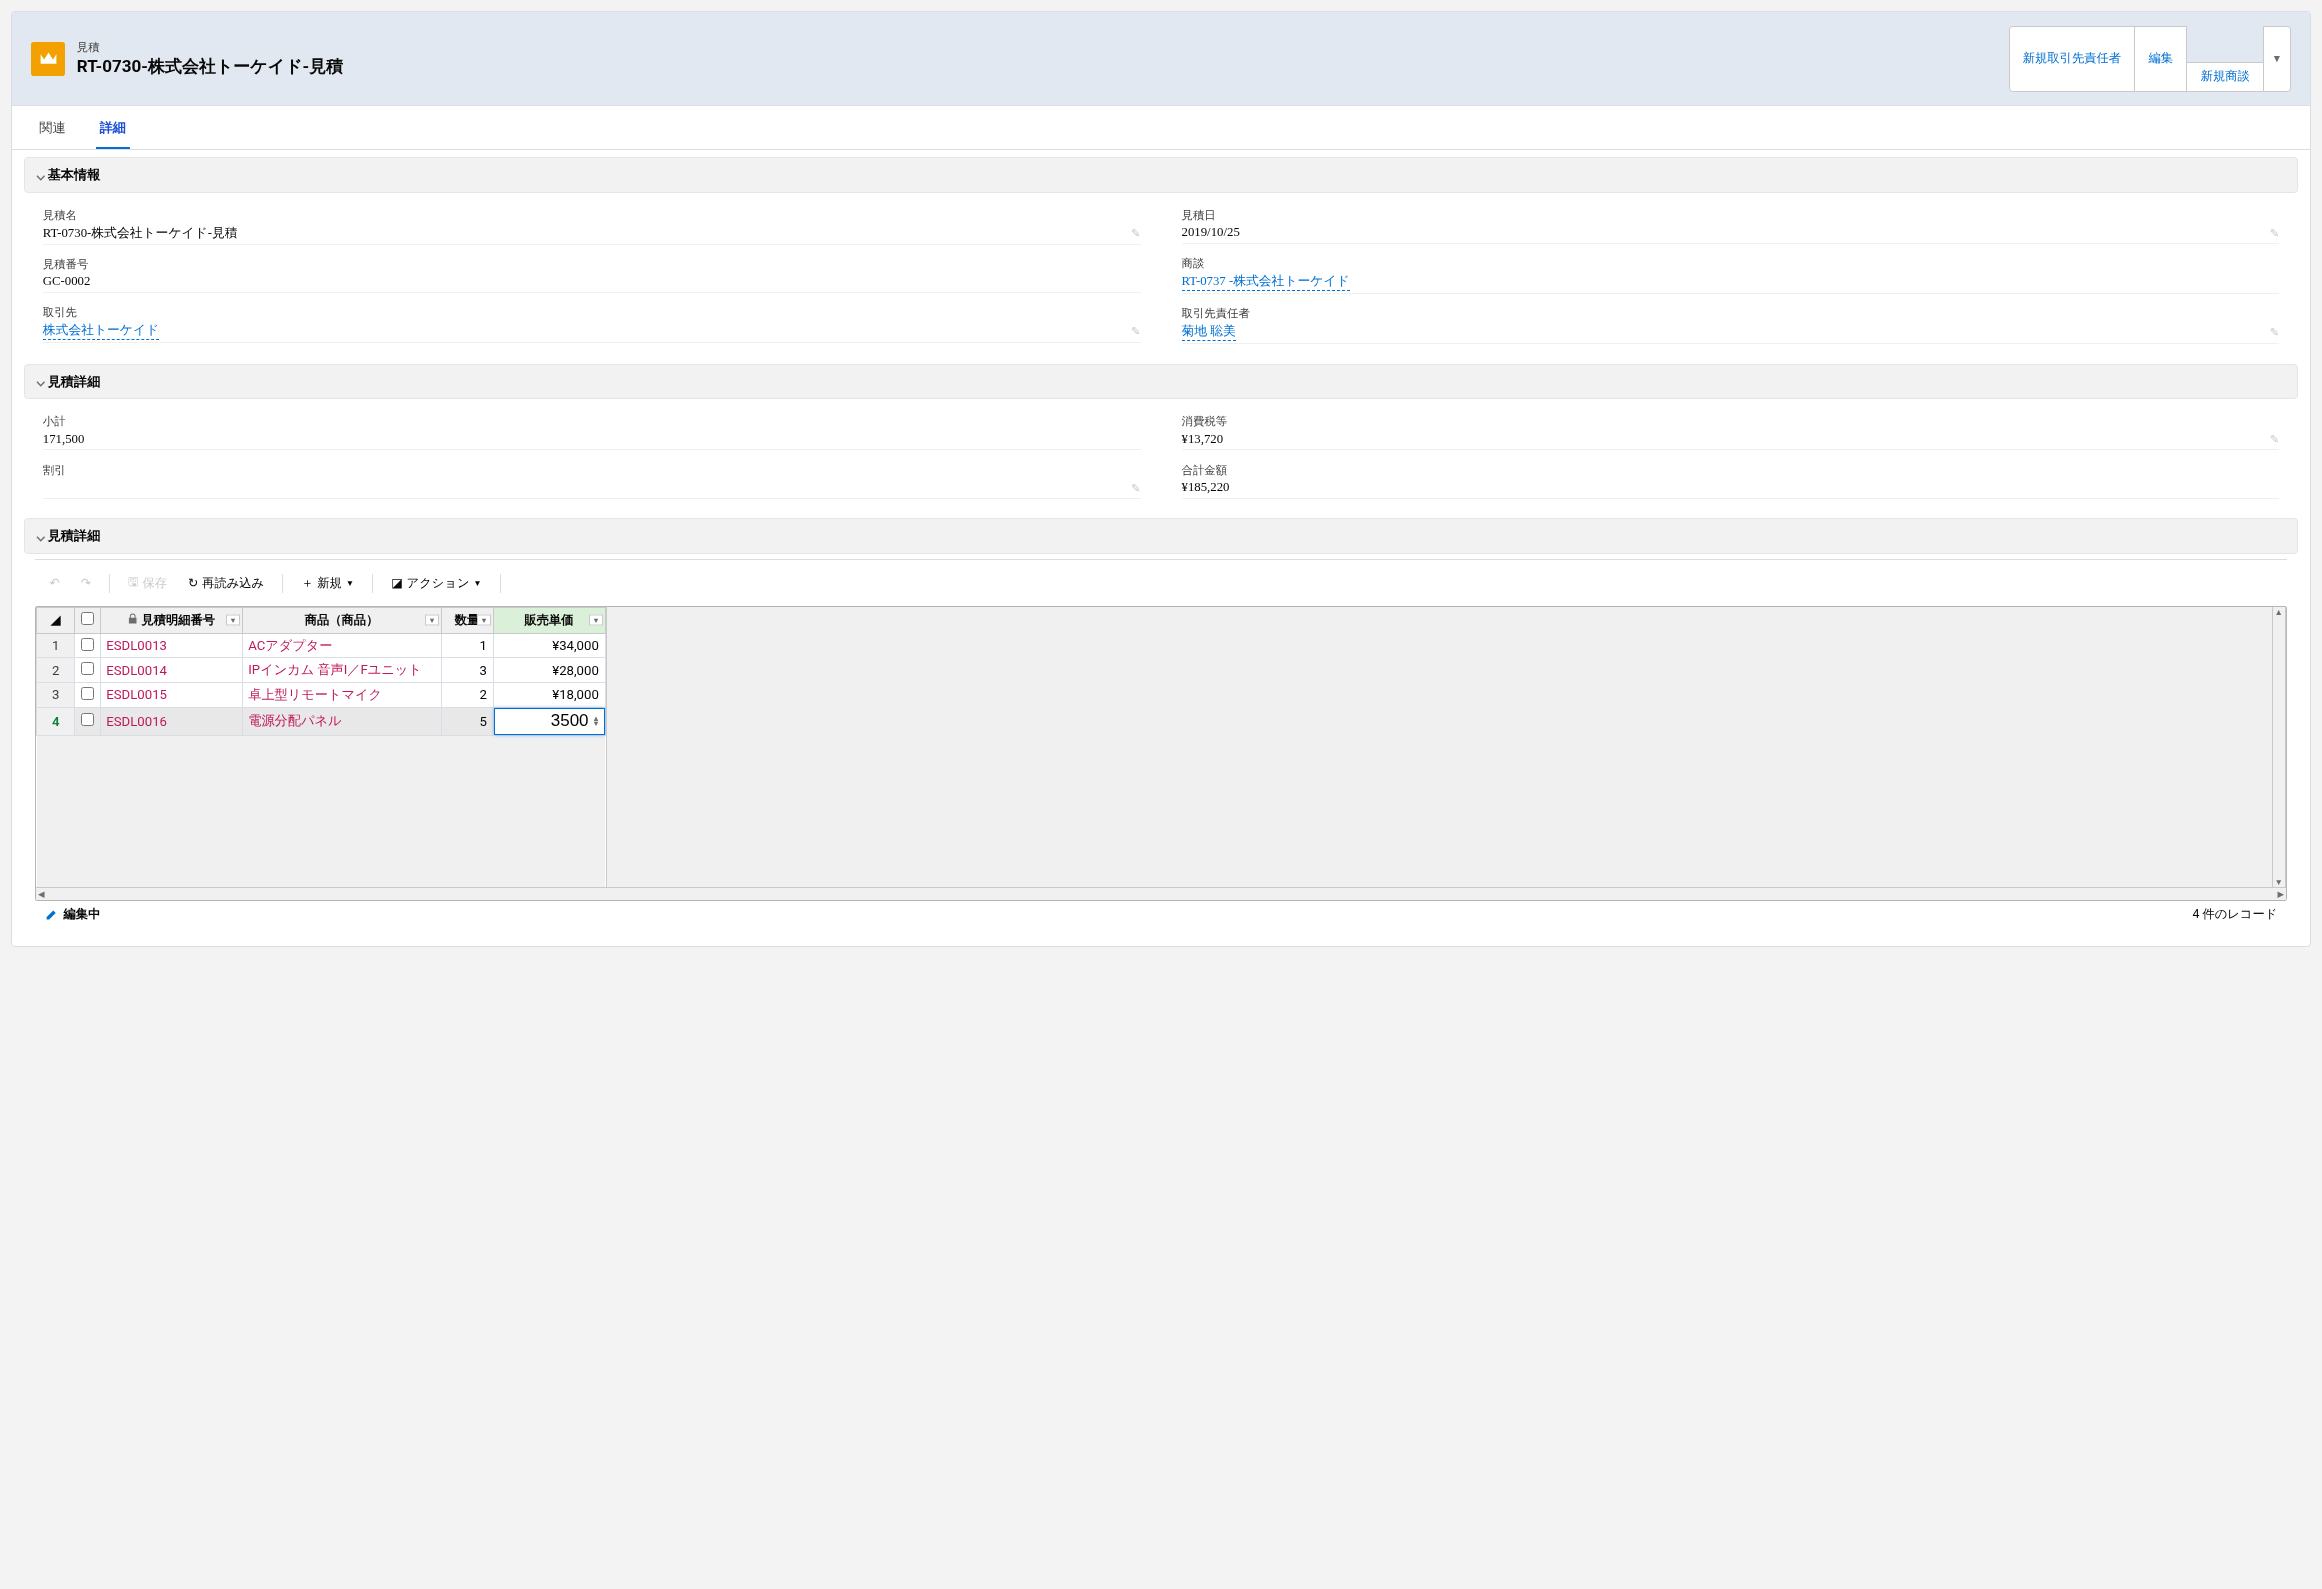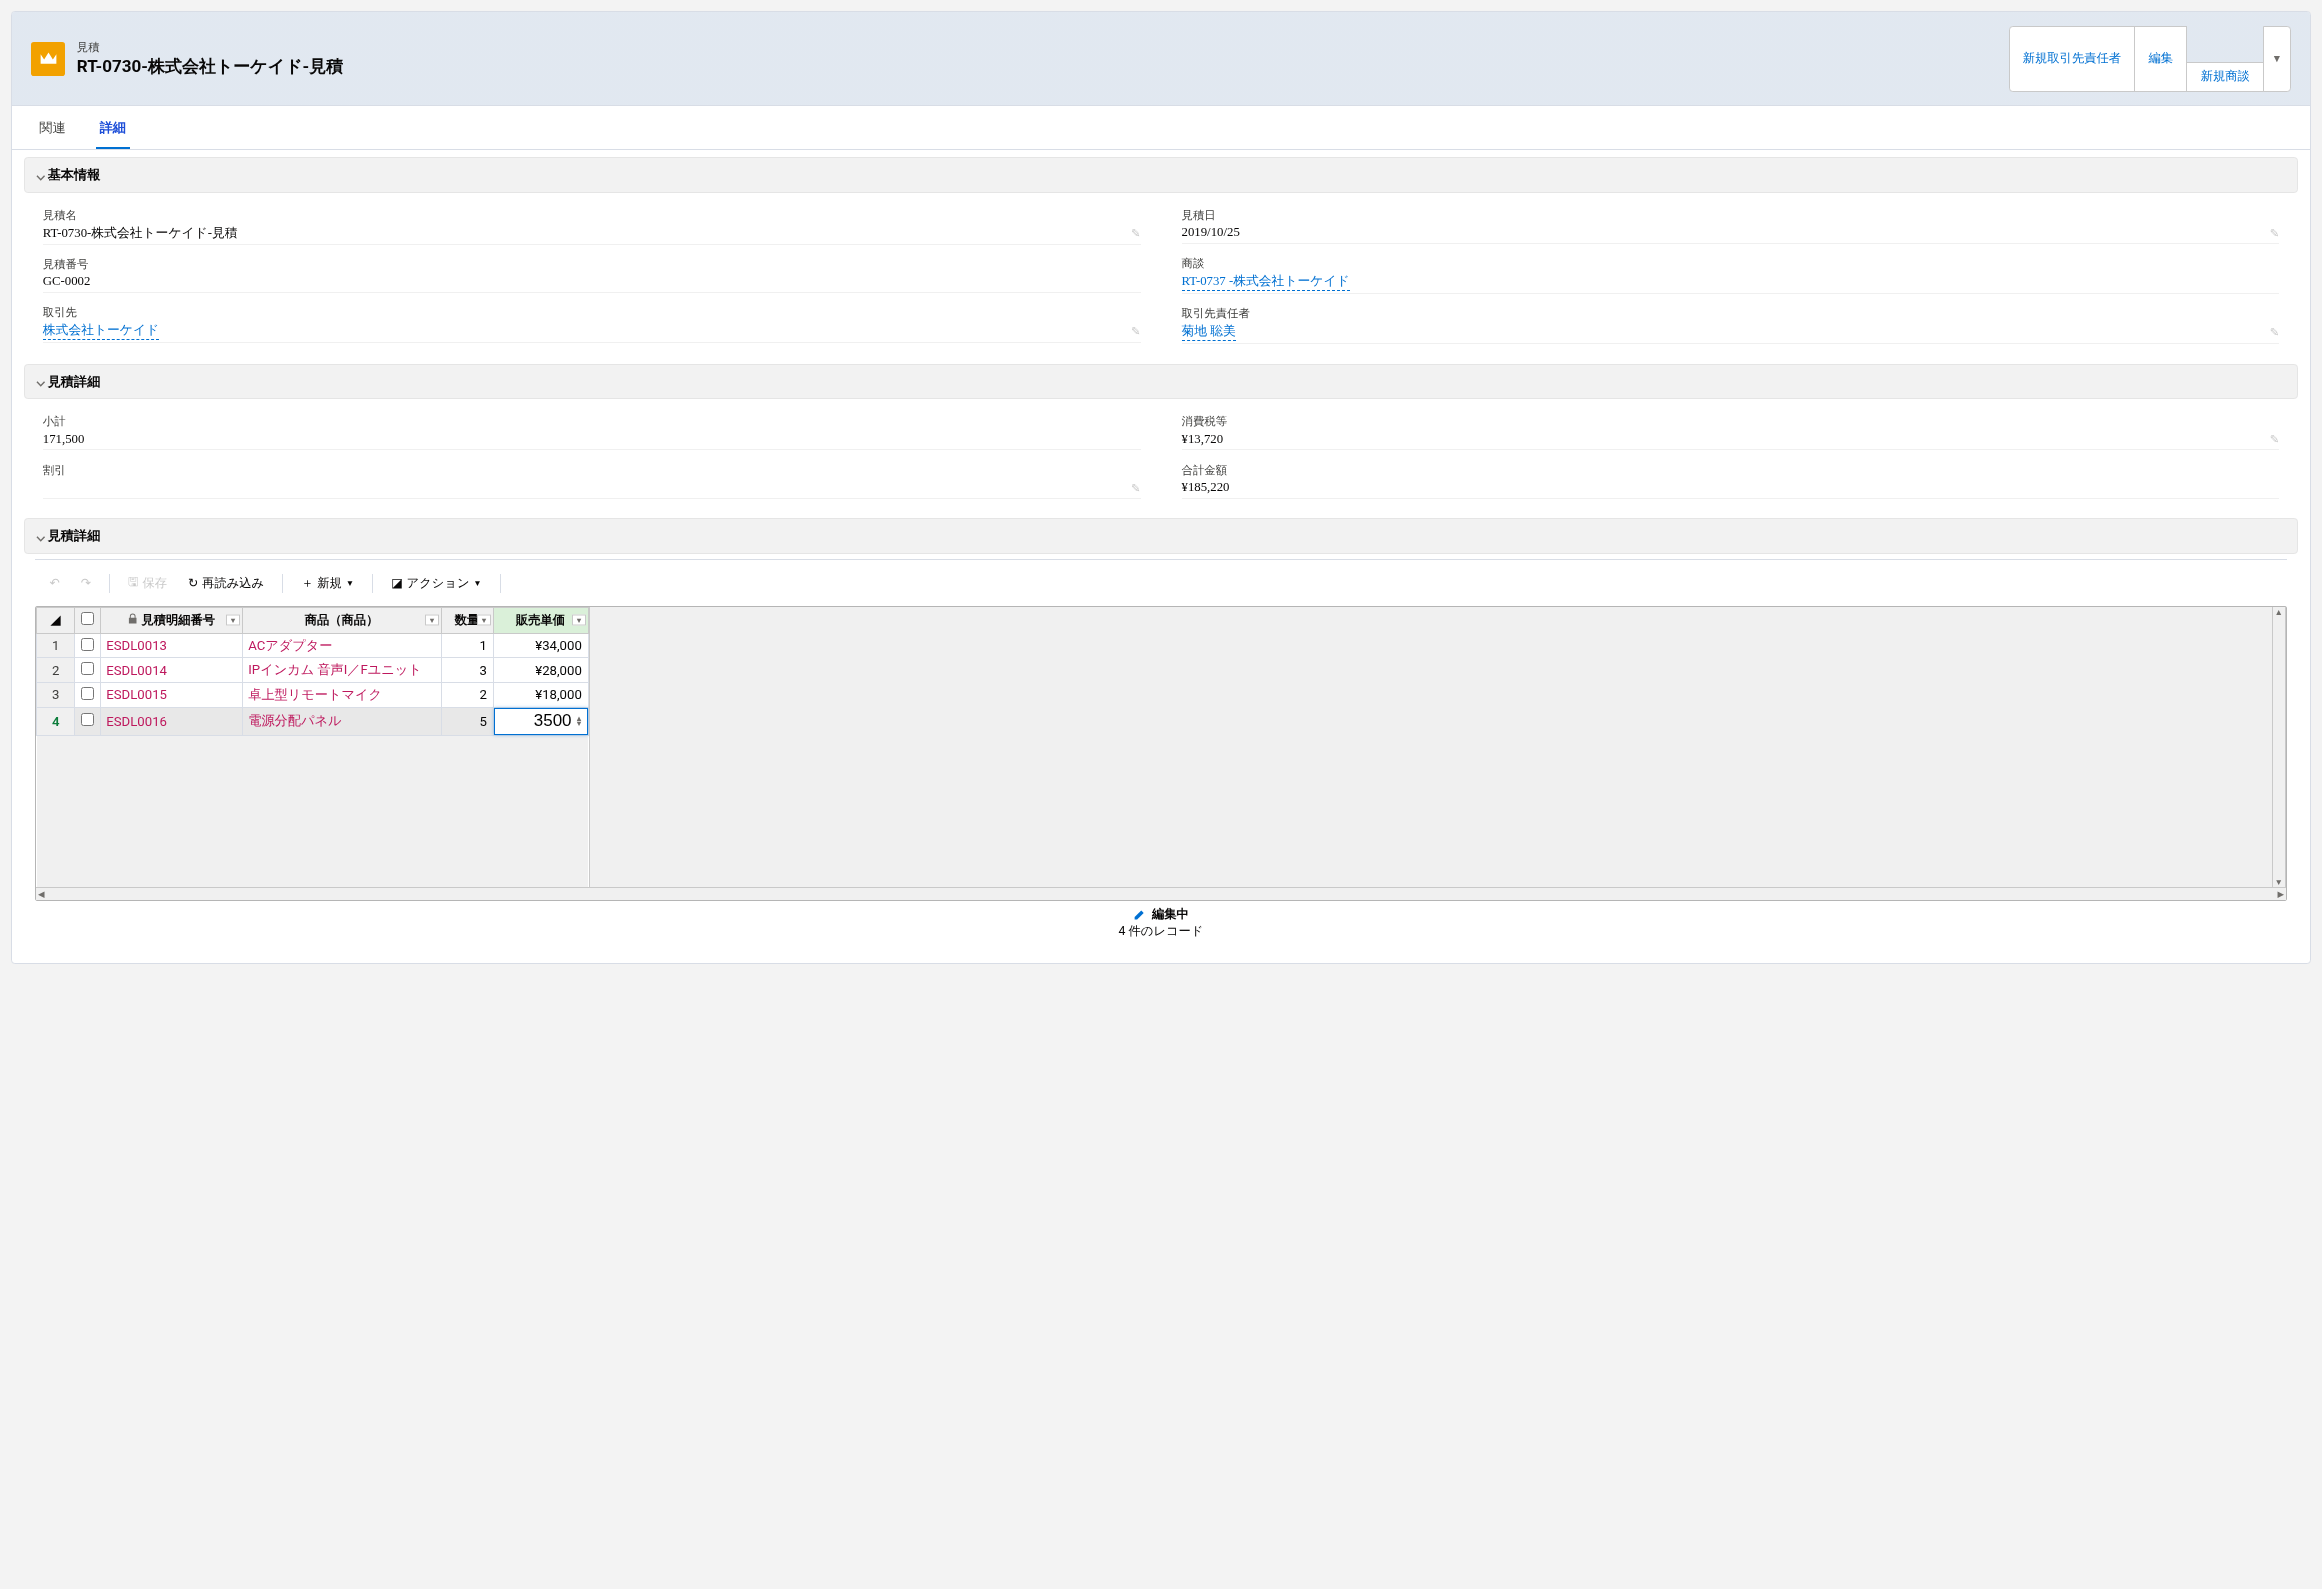--- a/index.html
+++ b/index.html
@@ -216,21 +216,20 @@
   font-size: 8.5px;
   color: #706e6b;
   padding: 0 1.9px;
 }
 .grid-footer {
   display: flex;
   justify-content: space-between;
   align-items: center;
   padding: 5.7px 9.5px 1.9px;
   font-size: 12.3px;
-  flex-direction: column;
 }
 .editing-indicator { display: flex; align-items: center; gap: 5.7px; font-weight: 600; }
 .editing-indicator svg { width: 13.2px; height: 13.2px; fill: #0070d2; }
 .lock-icon { width: 11.4px; height: 11.4px; }
 input[type=checkbox] { cursor: pointer; }
 .corner { width: 23px; background: #f0f0f0; }
 </style>
 </head>
 <body>
 
@@ -418,21 +417,21 @@
                   <span class="col-menu">▼</span>
                 </th>
                 <th style="width:199px;">
                   <span>商品（商品）</span>
                   <span class="col-menu">▼</span>
                 </th>
                 <th style="width:52px;">
                   <span>数量</span>
                   <span class="col-menu">▼</span>
                 </th>
-                <th class="sorted" style="width:95px;">
+                <th class="sorted" style="width:112px;">
                   <span>販売単価</span>
                   <span class="col-menu">▼</span>
                 </th>
               </tr>
             </thead>
             <tbody id="grid-body">
                 <tr>
                   <td class="rownum">1</td>
                   <td class="chk"><input type="checkbox" style=""></td>
                   <td class="link-cell">ESDL0013</td>

